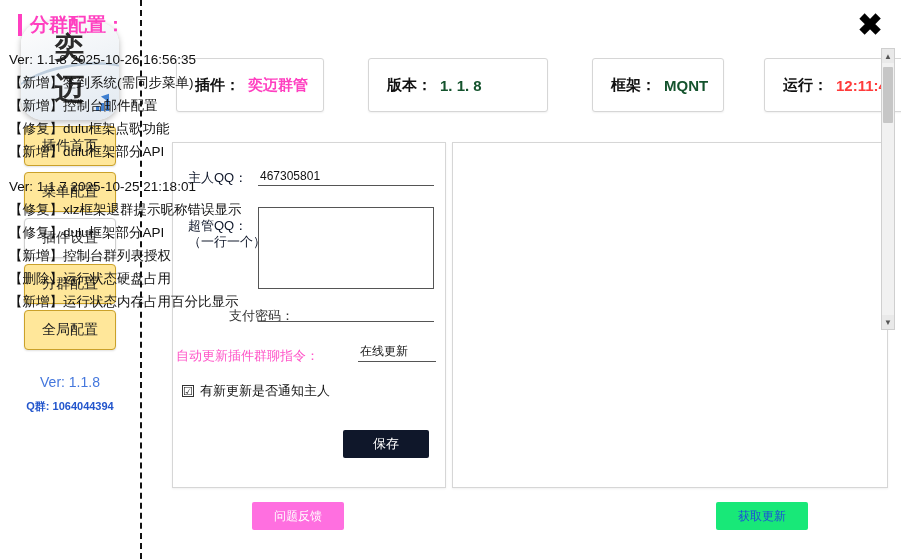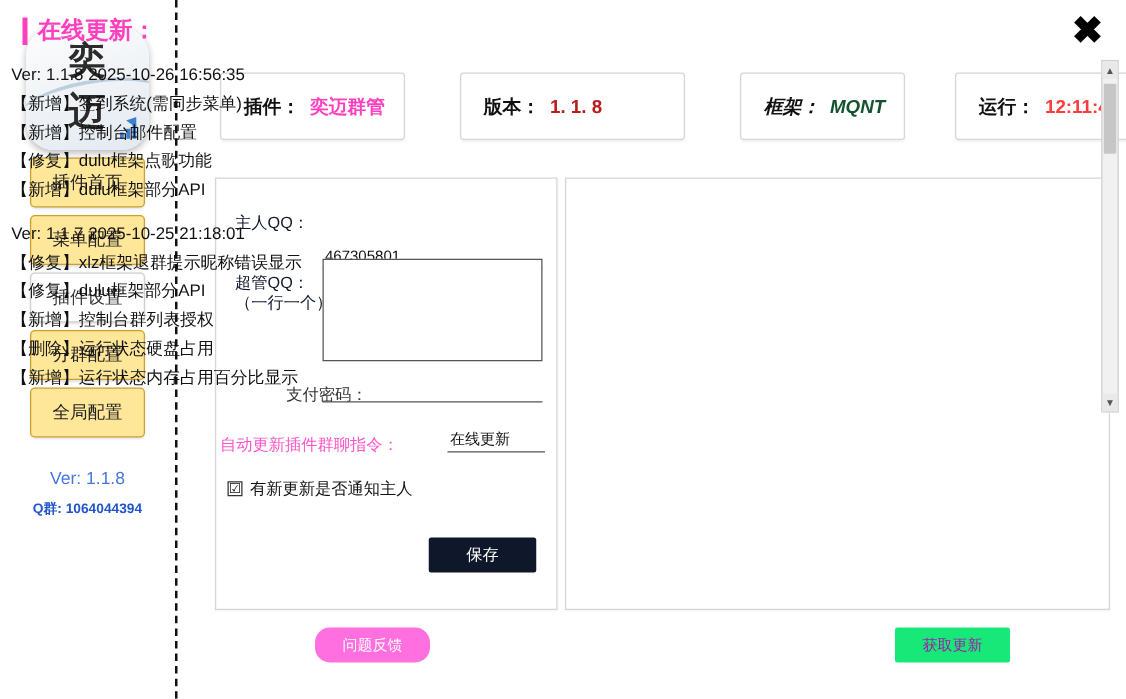--- a/index.html
+++ b/index.html
@@ -113,25 +113,25 @@
     display: flex; align-items: center;
     padding-left: 18px;
     box-shadow: 0 1px 2px rgba(0,0,0,.06);
     gap: 8px;
   }
   .info-card .k { font-size: 15px; font-weight: bold; color: #111; }
   .info-card .v { font-size: 15px; font-weight: bold; }
 
   #card-plugin  { left: 176px; width: 148px; }
   #card-version { left: 368px; width: 180px; }
-  #card-frame   { left: 592px; width: 132px; font-style: italic; }
+  #card-frame   { left: 592px; width: 132px; }
   #card-runtime { left: 764px; width: 160px; }
 
   .v-pink   { color: #ff3fc0; }
-  .v-orange { color: #b91c1c; }
+  .v-orange { color: #14532d; }
   .v-blue   { color: #14532d; }
   .v-red    { color: #ff3b3b; }
 
   
   #form-panel {
     position: absolute; left: 172px; top: 142px;
     width: 274px; height: 346px;
     border: 1px solid #d6d6d6;
     background: #fff;
     box-shadow: 0 1px 2px rgba(0,0,0,.06);
@@ -159,21 +159,21 @@
     border: 1px solid #555;
     background: #fff;
     font-size: 12px;
     font-family: "Liberation Sans", sans-serif;
     color: #111;
     outline: none;
     padding: 3px 4px;
     resize: none;
   }
   #lbl-owner   { left: 188px; top: 170px; }
-  #in-owner    { left: 258px; top: 168px; width: 176px; height: 18px; margin-top: 29px; }
+  #in-owner    { left: 258px; top: 168px; width: 176px; height: 18px; }
 
   #lbl-super   { left: 188px; top: 218px; }
   #in-super    { left: 258px; top: 207px; width: 176px; height: 82px; }
 
   #lbl-paypw   { left: 188px; top: 308px; color:#333;margin-left:41px; }
   #in-paypw    { left: 258px; top: 304px; width: 176px; height: 18px; }
 
   #lbl-autocmd { left: 176px; top: 348px; color:#ff55c8; }
   #in-autocmd  { left: 358px; top: 344px; width: 78px; height: 18px; }
 
@@ -240,28 +240,28 @@
     width: 10px; height: 56px;
     background: #c6c6c6; border-radius: 1px;
     cursor: pointer;
   }
 
   
   #btn-feedback {
     position: absolute; left: 252px; top: 502px;
     width: 92px; height: 28px;
     background: #ff6fe0; color: #fff;
-    border: none; border-radius: 12px;
+    border: none; border-radius: 2px;
     font-size: 12px; cursor: pointer;
     font-family: "Liberation Sans", sans-serif;
   }
   #btn-update {
     position: absolute; left: 716px; top: 502px;
     width: 92px; height: 28px;
-    background: #18e878; color: #a21caf;
+    background: #18e878; color: #1d4ed8;
     border: none; border-radius: 2px;
     font-size: 12px; cursor: pointer;
     font-family: "Liberation Sans", sans-serif;
   }
 </style>
 </head>
 <body>
 
 <div id="close-btn">
   <span>✖</span>
@@ -334,21 +334,21 @@
 <input class="underline-input" id="in-autocmd" value="在线更新" style="">
 
 <div id="chk-row">
   <span id="chk-box">☑</span>
   <span>有新更新是否通知主人</span>
 </div>
 
 <button id="btn-save">保存</button>
 
 <div id="log-panel"></div>
-<div id="log-title">在线更新：</div>
+<div id="log-title">分群配置：</div>
 <div id="log-body">
     <div>Ver: 1.1.8 2025-10-26 16:56:35</div>
     <div>【新增】签到系统(需同步菜单)</div>
     <div>【新增】控制台邮件配置</div>
     <div>【修复】dulu框架点歌功能</div>
     <div>【新增】dulu框架部分API</div>
     <div class="blank"></div>
     <div>Ver: 1.1.7 2025-10-25 21:18:01</div>
     <div>【修复】xlz框架退群提示昵称错误显示</div>
     <div>【修复】dulu框架部分API</div>

